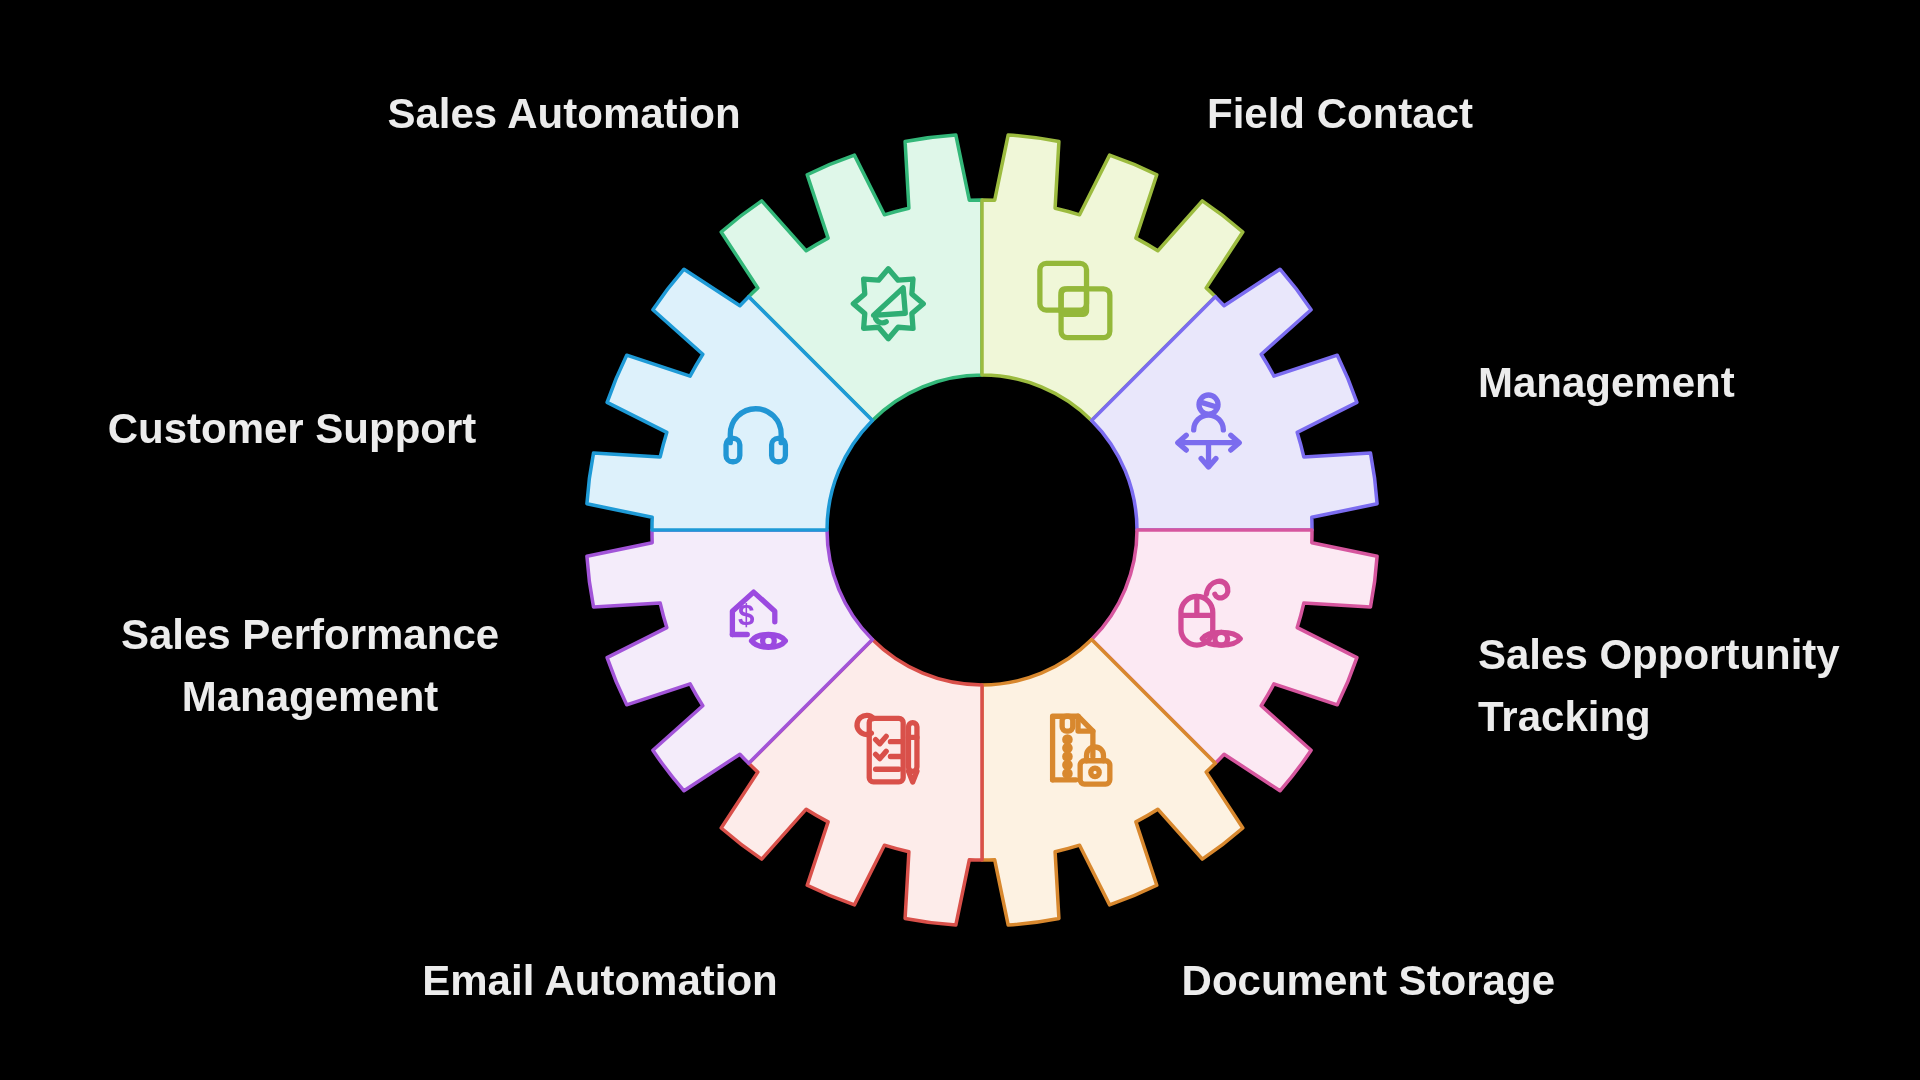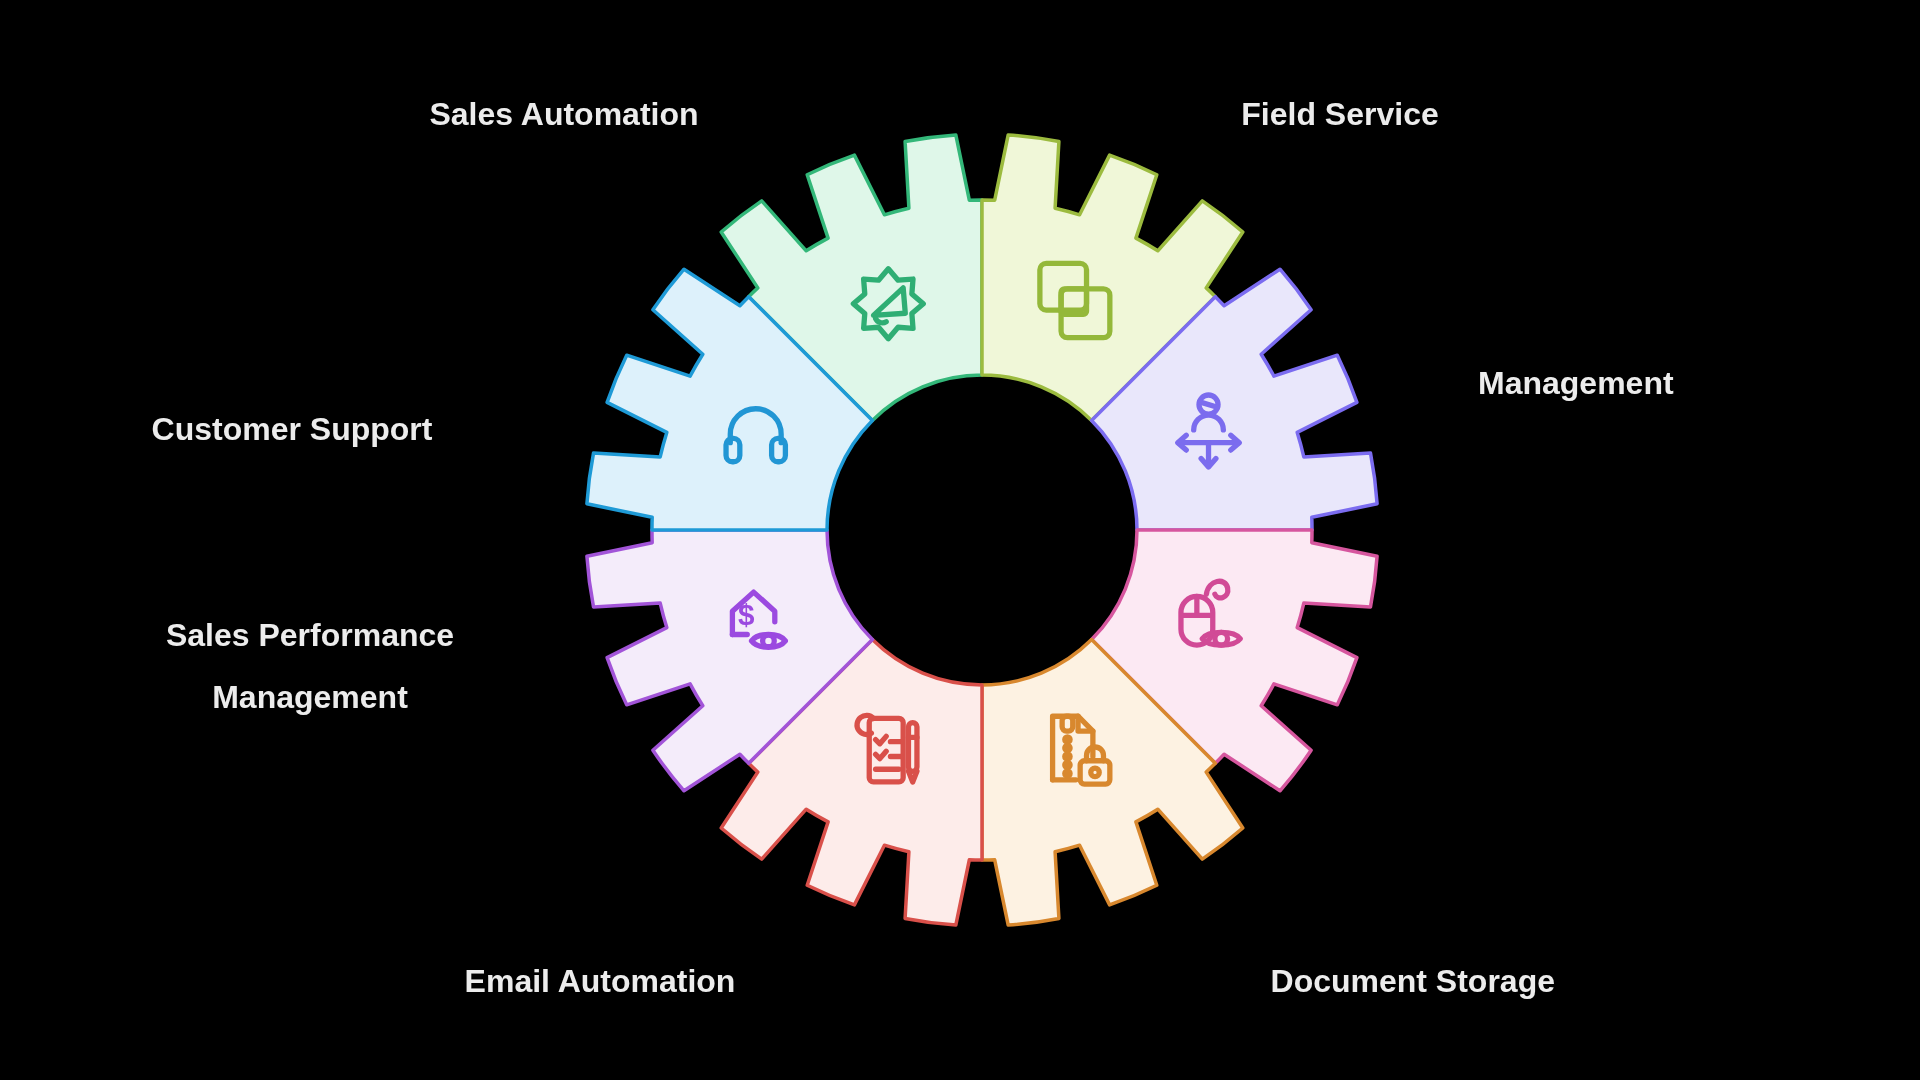--- a/index.html
+++ b/index.html
@@ -8,21 +8,21 @@
     background:#000000;
     overflow:hidden;
     font-family:"Liberation Sans","DejaVu Sans",sans-serif;
     position:relative;
   }
   #stage{position:absolute;inset:0;}
   #gear-svg{position:absolute;left:0;top:0;}
   .seg-label{
     position:absolute;
     color:#ececec;
-    font-size:32px;
+    font-size:42px;
     font-weight:700;
     line-height:62px;
     white-space:nowrap;
   }
   .seg-label.center{text-align:center;}
   .seg-label.right{text-align:center;}
   .seg-label .line{display:block;}
 </style>
 </head>
 <body>
@@ -133,27 +133,31 @@
       <g transform="translate(700.6,381.2) scale(1.06)" style="color:#2196d4">
         <use href="#headphones-icon"></use>
       </g>
     </svg>
 
   <div class="seg-label center" style="left:364px;top:83px;width:400px;">
     <span class="line">Sales Automation</span>
   </div>
 
   <div class="seg-label center" style="left:1140px;top:83px;width:400px;">
-    <span class="line">Field Service</span>
+    <span class="line">Field Contact</span>
   </div>
 
   <div class="seg-label" style="left:1478px;top:352px;">
     <span class="line">Management</span>
   </div>
 
+  <div class="seg-label" style="left:1478px;top:624px;">
+    <span class="line">Sales Opportunity</span>
+    <span class="line">Tracking</span>
+  </div>
 
   <div class="seg-label center" style="left:1155px;top:950px;width:400px;text-align:right;">
     <span class="line">Document Storage</span>
   </div>
 
   <div class="seg-label center" style="left:400px;top:950px;width:400px;">
     <span class="line">Email Automation</span>
   </div>
 
   <div class="seg-label right" style="left:100px;top:604px;width:420px;">

